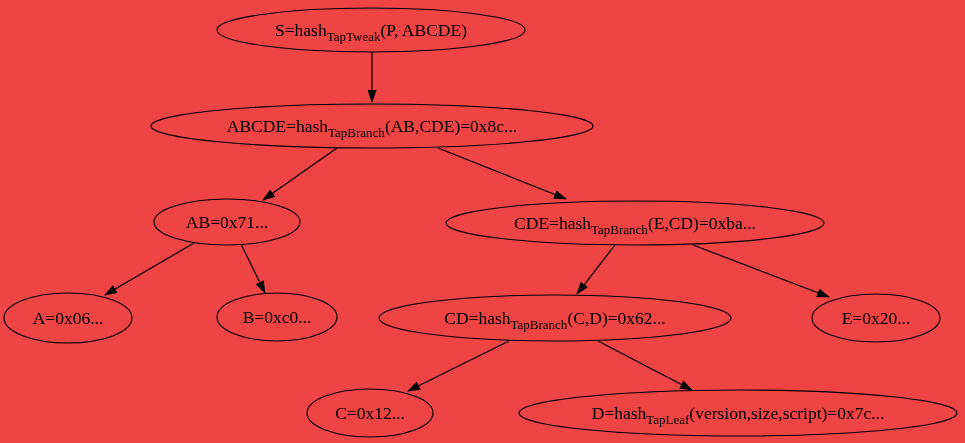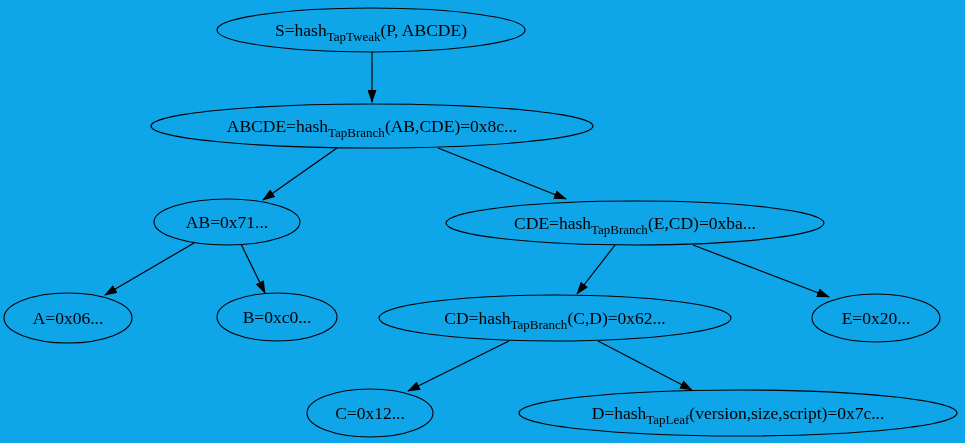--- a/index.html
+++ b/index.html
@@ -4,21 +4,21 @@
 <style>
   html, body {
     margin: 0;
     padding: 0;
     background: #ffffff;
   }
   .canvas {
     position: relative;
     width: 965px;
     height: 443px;
-    background: #0ea5e9;
+    background: #ef4444;
     overflow: hidden;
   }
   svg text {
     font-family: "Liberation Serif", "DejaVu Serif", serif;
     fill: #000000;
   }
   .node-label { font-size: 17.5px; }
   .node-sub   { font-size: 13px; }
   .node-shape {
     fill: none;

